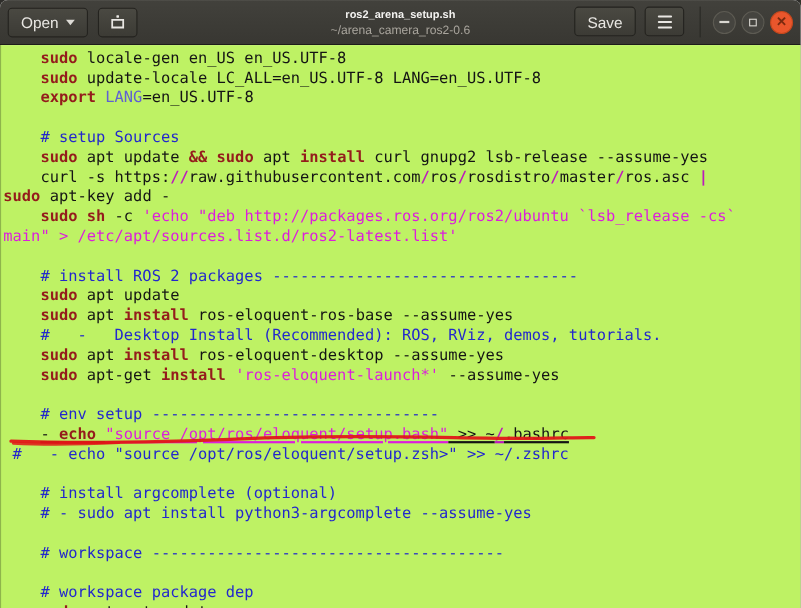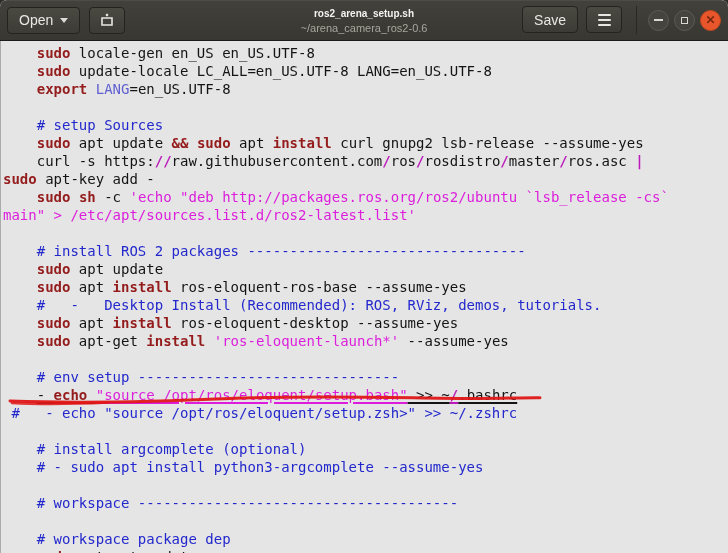--- a/index.html
+++ b/index.html
@@ -48,21 +48,21 @@
     display:flex; align-items:center; justify-content:center; box-sizing:border-box;
   }
   .min-glyph { width:9px; height:2px; background:#d9d7d1; }
   .max-glyph { width:7px; height:7px; border:1.5px solid #d9d7d1; box-sizing:border-box; background:transparent; }
   .circle.close { background:#e9562c; border-color:#c2471d; }
   .close-glyph { font-size:12px; font-weight:bold; color:#79290e; line-height:1; }
   .newdoc-svg { display:block; }
   
   .editor {
     position:absolute; top:41px; left:0; right:0; bottom:0;
-    background:#e5e5e5; overflow:hidden;
+    background:#bef264; overflow:hidden;
     font-family:"DejaVu Sans Mono","Liberation Mono",monospace;
     font-size:14px; line-height:18px; white-space:pre;
     padding:3px 0 0 2px; box-sizing:border-box;
     border-left:1px solid rgba(0,0,0,0.25);
     cursor:text;
   }
   .line { height:18px; }
   .c-pl  { color:#141414; }
   .c-kw  { color:#941c1c; font-weight:bold; }
   .c-com { color:#2328cc; }

